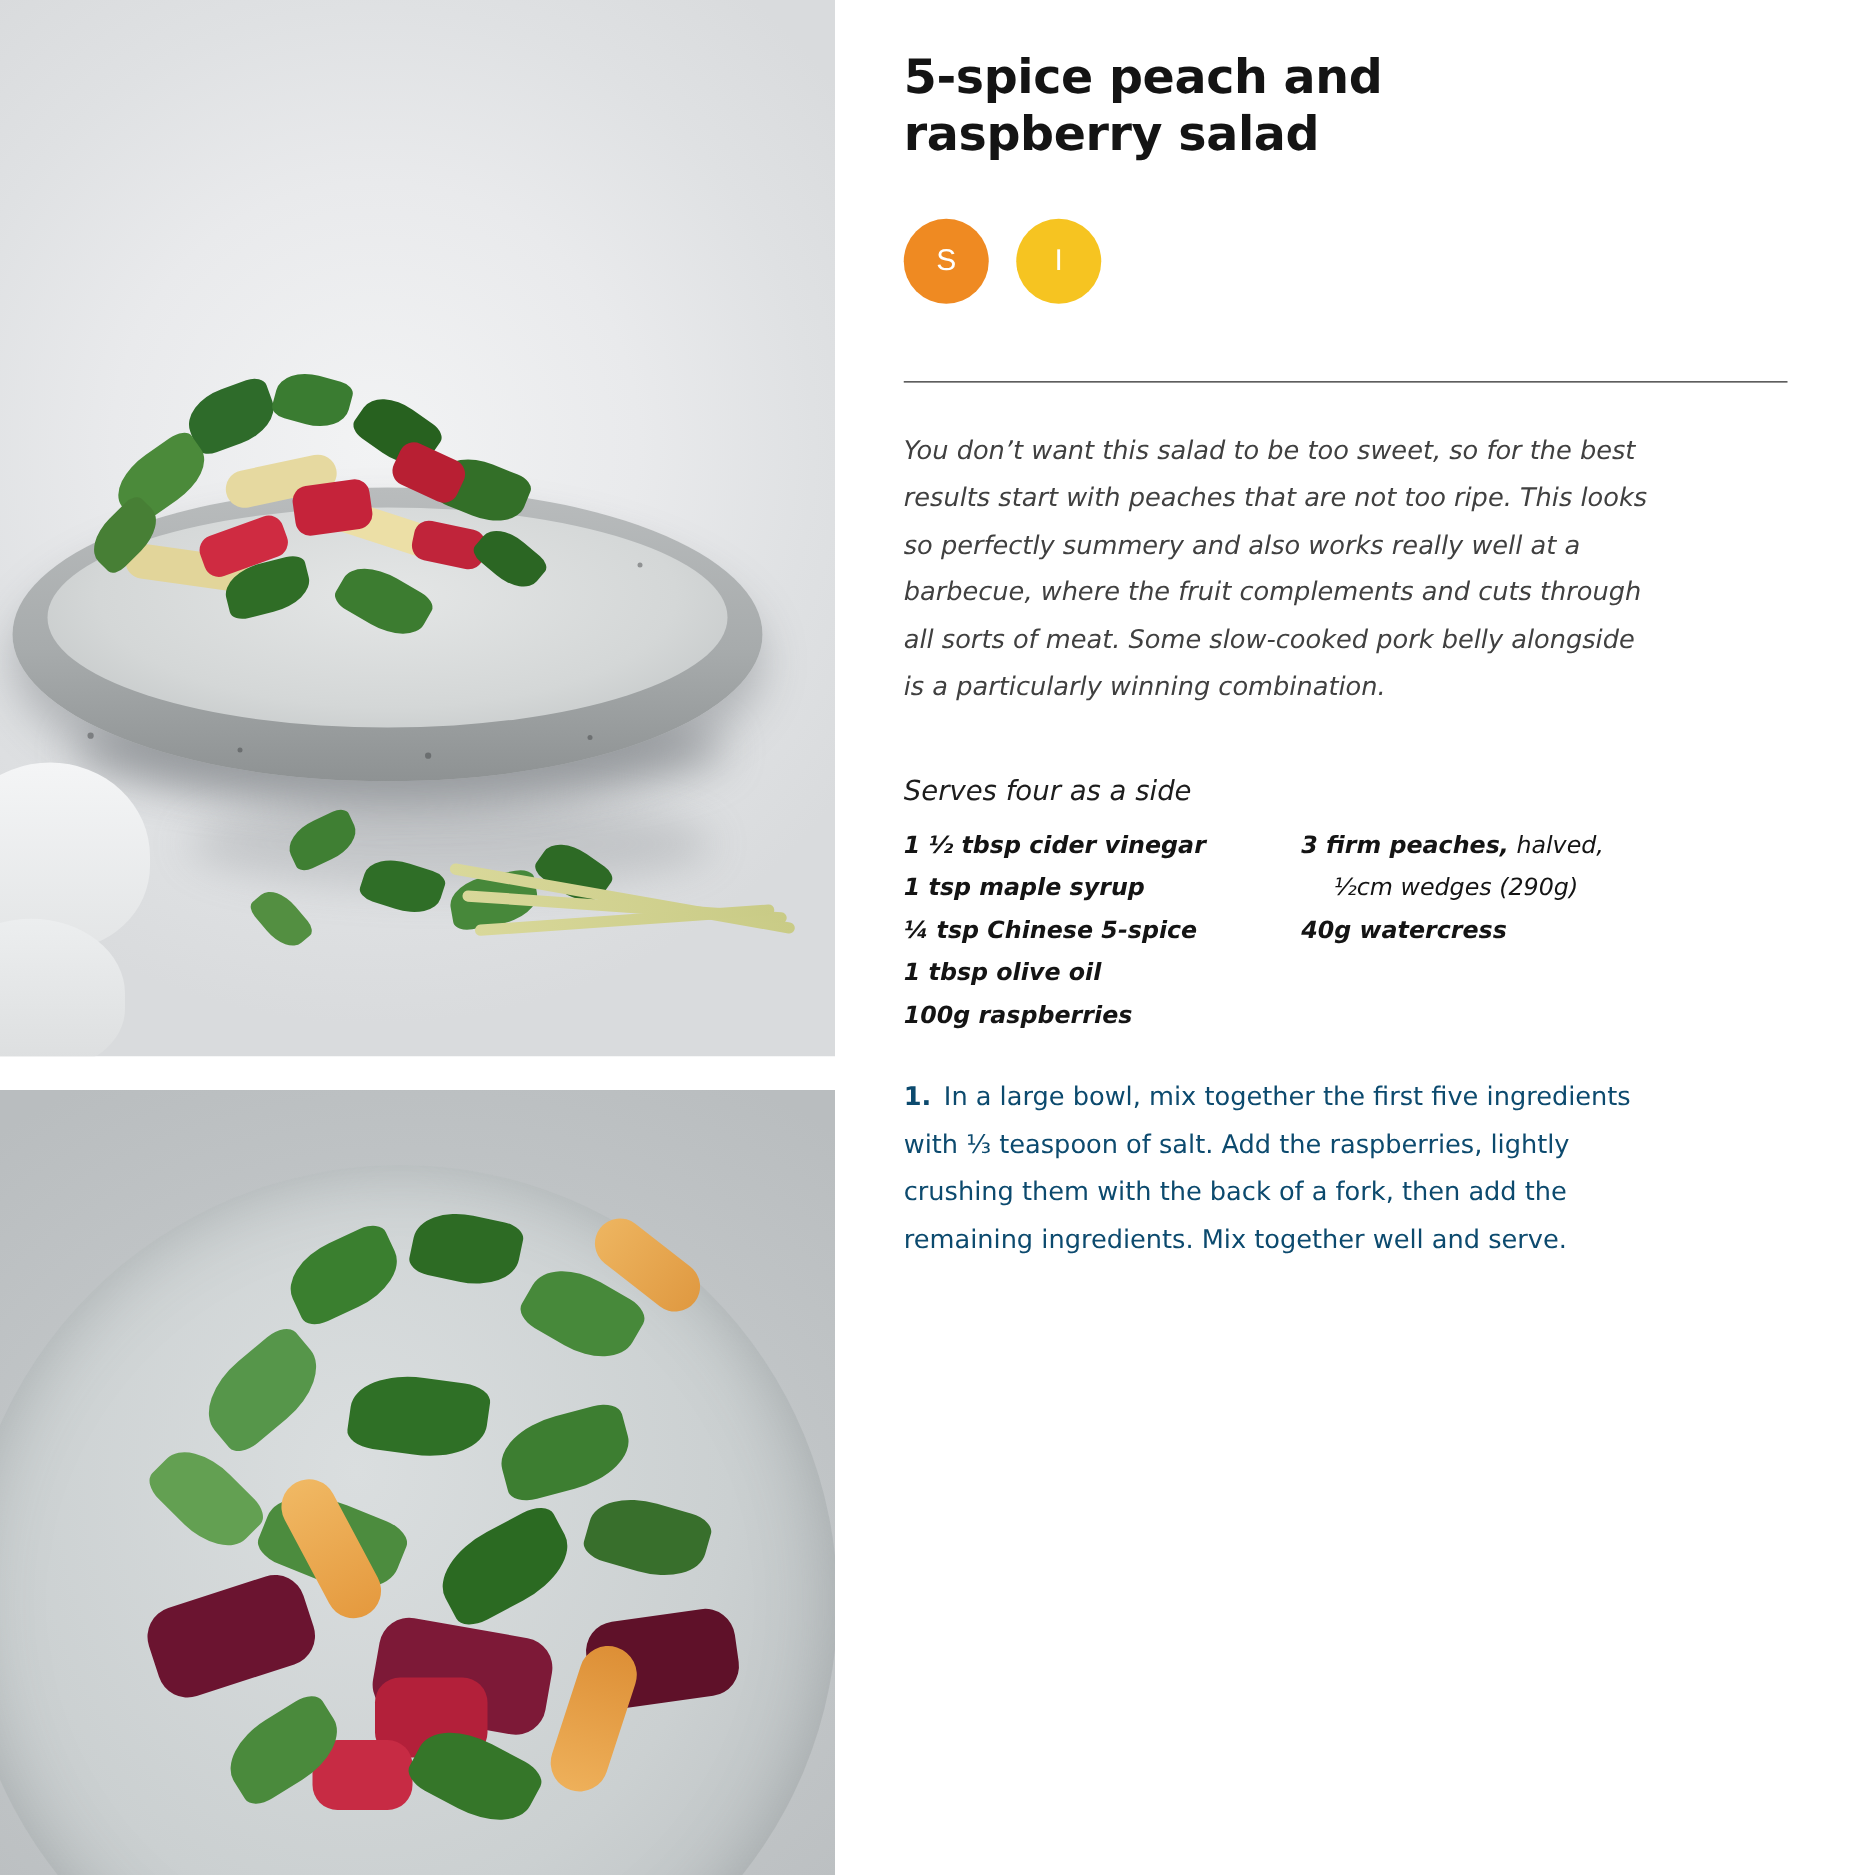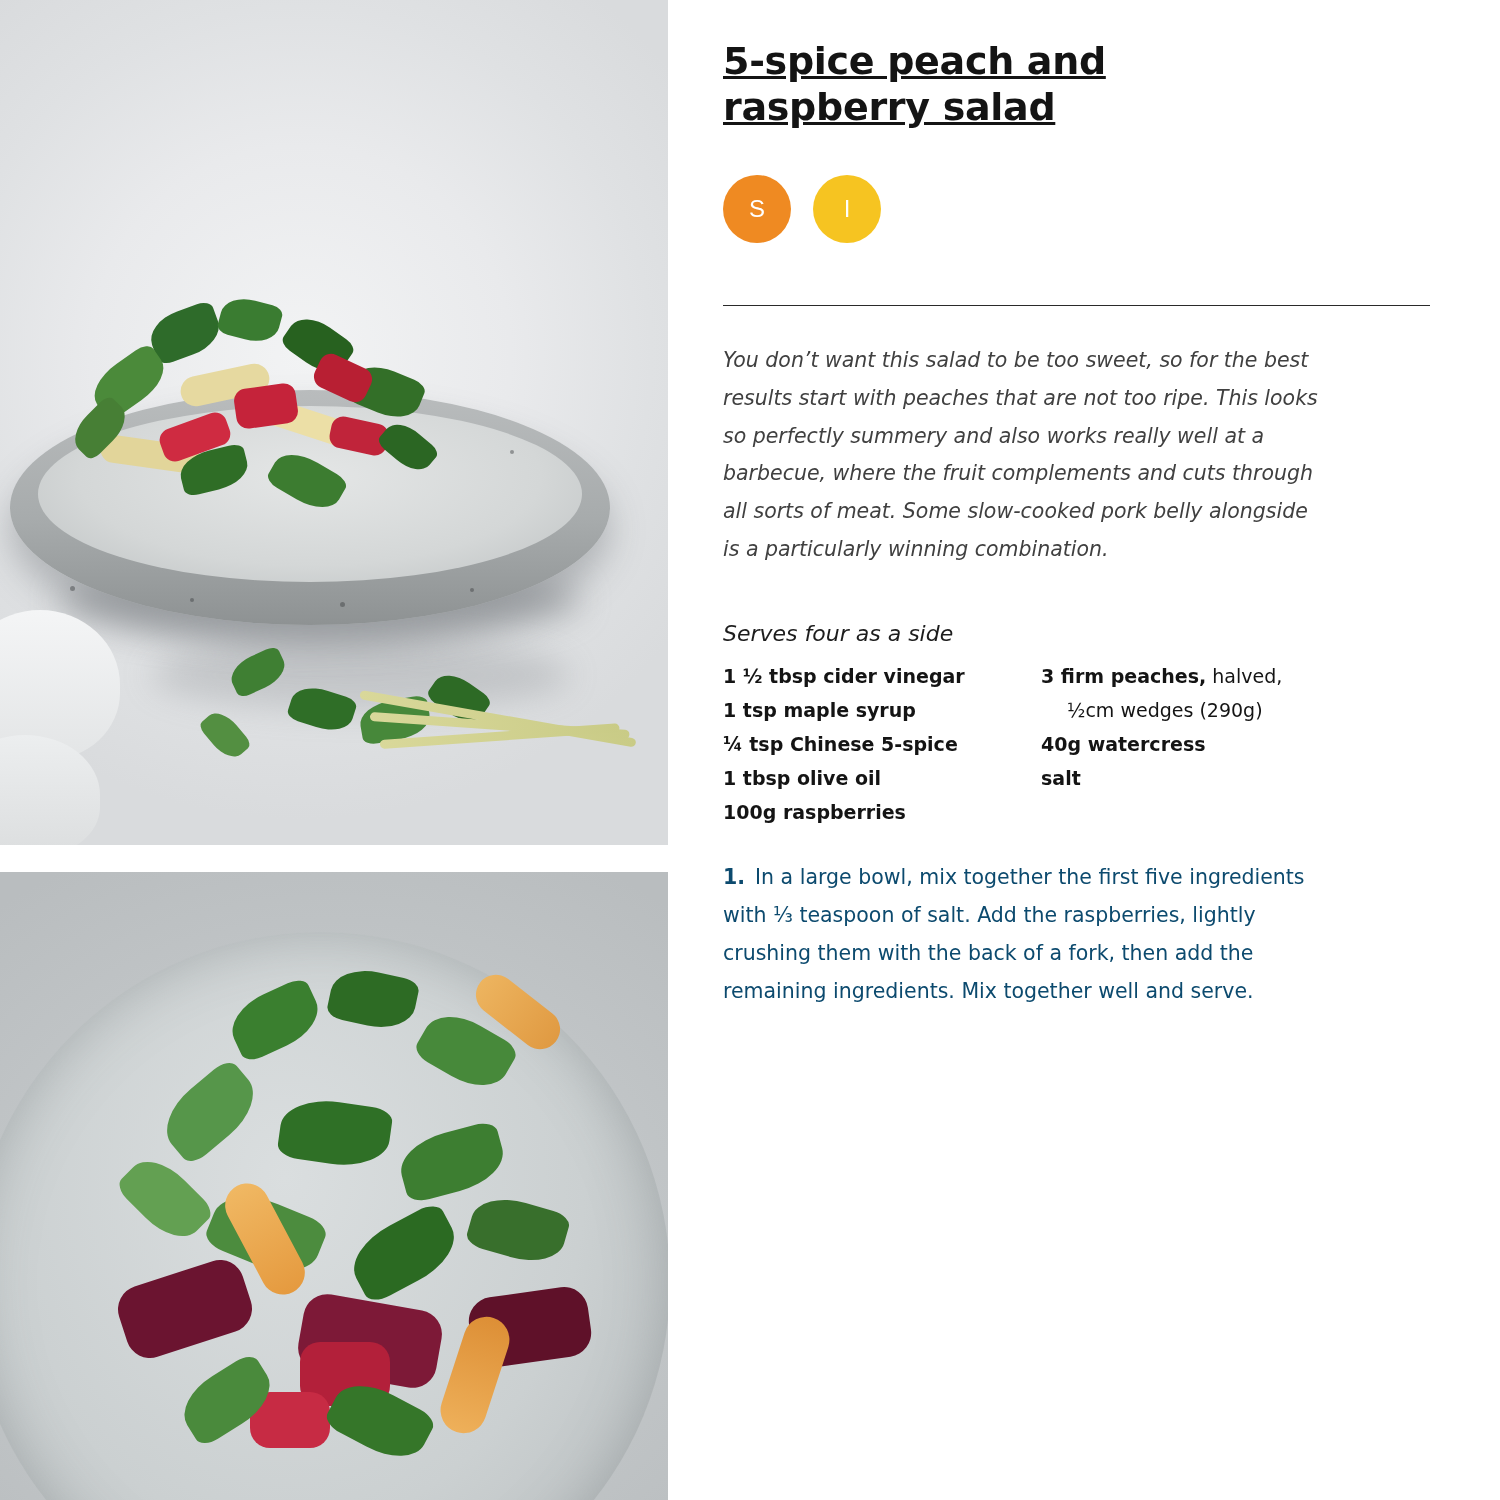--- a/index.html
+++ b/index.html
@@ -137,21 +137,20 @@
   }
   .recipe-title {
     font-family: "DejaVu Sans", sans-serif;
     font-weight: bold;
     font-size: 38px;
     line-height: 1.22;
     letter-spacing: -0.3px;
     color: #141414;
     margin: 8px 0 0 0;
     max-width: 600px;
-    text-decoration: underline;
   }
   .badges {
     display: flex;
     gap: 22px;
     margin-top: 44px;
   }
   .badge {
     width: 68px;
     height: 68px;
     border-radius: 50%;
@@ -184,20 +183,21 @@
     font-size: 22px;
     color: #1d1d1d;
   }
   .ingredients {
     display: flex;
     gap: 46px;
     margin-top: 14px;
   }
   .ing-col {
     width: 272px;
+    font-style: italic;
   }
   .ing {
     font-family: "DejaVu Sans", sans-serif;
     font-size: 19px;
     line-height: 1.78;
     color: #141414;
   }
   .ing b {
     font-weight: bold;
   }
@@ -342,23 +342,20 @@
       </div>
 
       <div class="ing-col">
         <div class="ing">
           <b>3 firm peaches,</b><span> halved,</span>
           <span class="cont">½cm wedges (290g)</span>
         </div>
         <div class="ing">
           <b>40g watercress</b><span></span>
         </div>
-        <div class="ing">
-          <b>salt</b><span></span>
-        </div>
       </div>
     </div>
 
     <div class="method">
       <p style="margin:0;">
         <span class="num">1.</span><span>In a large bowl, mix together the first five ingredients with ⅓ teaspoon of salt. Add the raspberries, lightly crushing them with the back of a fork, then add the remaining ingredients. Mix together well and serve.</span>
       </p>
     </div>
 
   </div>

